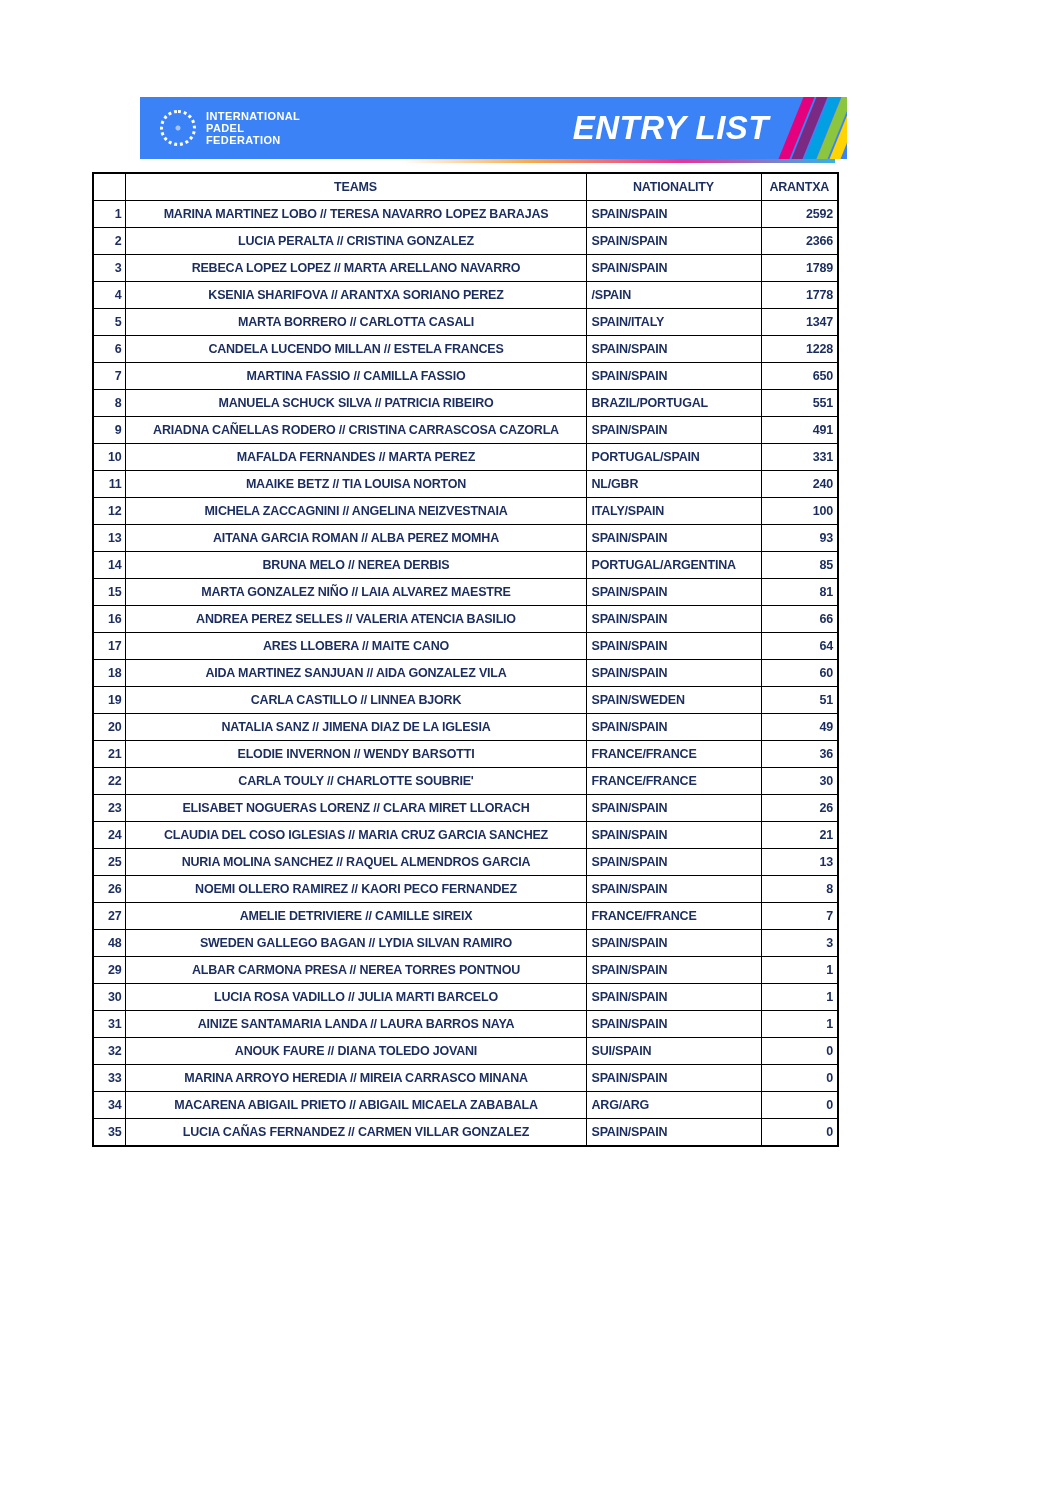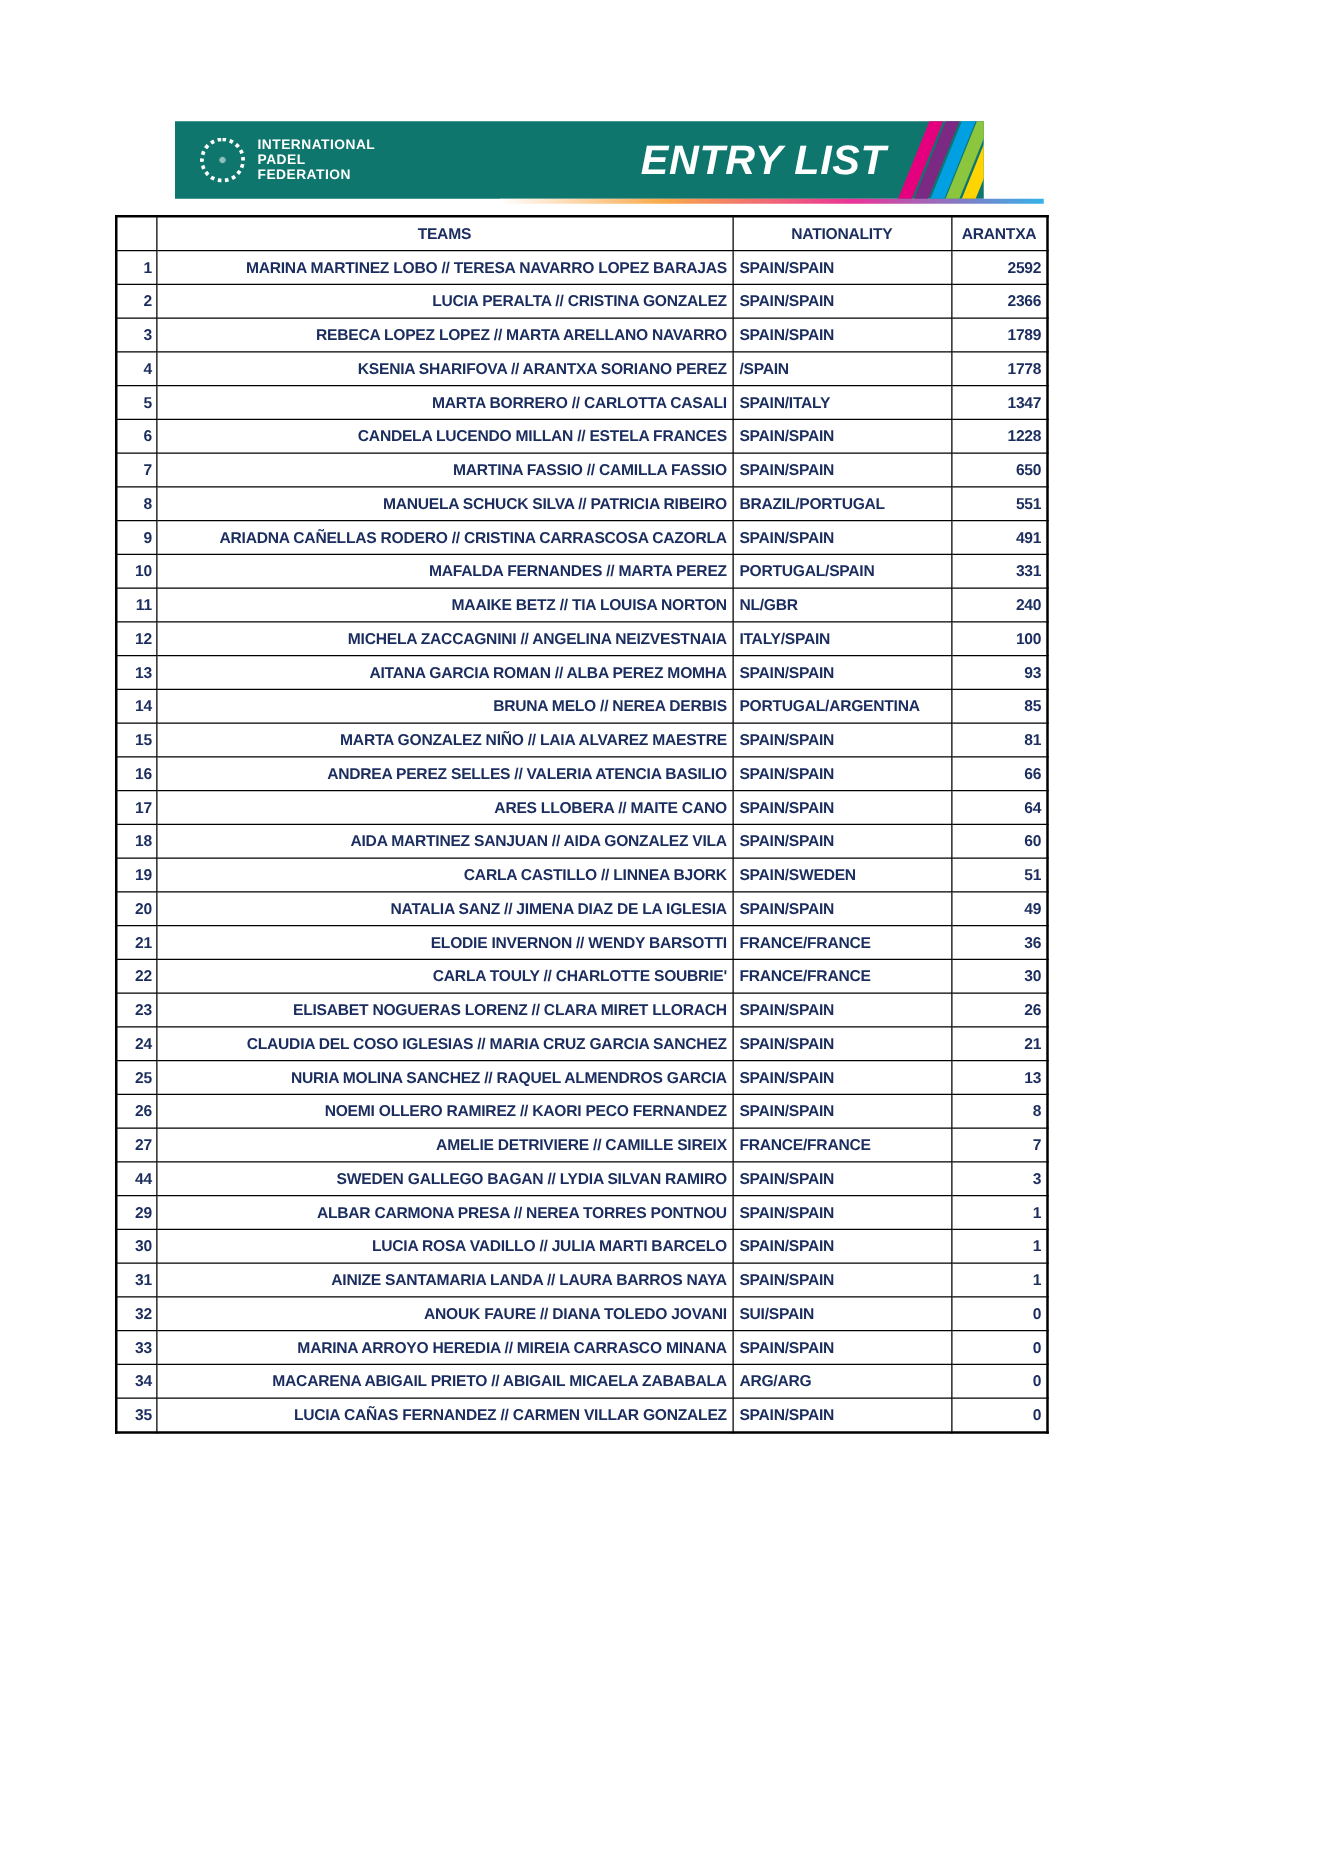--- a/index.html
+++ b/index.html
@@ -14,23 +14,23 @@
     height: 1497px;
     background: #ffffff;
     overflow: hidden;
   }
 
   
   .banner {
     position: absolute;
     left: 140px;
     top: 97px;
-    width: 647px;
+    width: 707px;
     height: 62px;
-    background: #0f766e;
+    background: #3b82f6;
     display: flex;
     align-items: center;
     overflow: hidden;
   }
   .logo {
     display: flex;
     align-items: center;
     gap: 10px;
     margin-left: 20px;
   }
@@ -106,21 +106,21 @@
     font-weight: 700;
     font-size: 12.5px;
     letter-spacing: -0.2px;
     white-space: nowrap;
     overflow: hidden;
     vertical-align: middle;
   }
   .entry-table { border: 2px solid #000000; }
   .entry-table th { text-align: center; margin-top: 36px; }
   .entry-table td.col-rank { text-align: right; padding-right: 3px; }
-  .entry-table td.col-team { text-align: right; padding-left: 5px; }
+  .entry-table td.col-team { text-align: center; padding-left: 5px; }
   .entry-table td.col-nationality { text-align: left; padding-left: 5px; }
   .entry-table td.col-points { text-align: right; padding-right: 4px; padding-left: 24px; }
 </style>
 </head>
 <body>
 
 <div class="page">
 
   <div class="banner">
     <div class="logo">
@@ -314,21 +314,21 @@
           <td class="col-nationality">SPAIN/SPAIN</td>
           <td class="col-points">8</td>
         </tr>
         <tr>
           <td class="col-rank">27</td>
           <td class="col-team">AMELIE DETRIVIERE // CAMILLE SIREIX</td>
           <td class="col-nationality">FRANCE/FRANCE</td>
           <td class="col-points">7</td>
         </tr>
         <tr>
-          <td class="col-rank">44</td>
+          <td class="col-rank">48</td>
           <td class="col-team">SWEDEN GALLEGO BAGAN // LYDIA SILVAN RAMIRO</td>
           <td class="col-nationality">SPAIN/SPAIN</td>
           <td class="col-points">3</td>
         </tr>
         <tr>
           <td class="col-rank">29</td>
           <td class="col-team">ALBAR CARMONA PRESA // NEREA TORRES PONTNOU</td>
           <td class="col-nationality">SPAIN/SPAIN</td>
           <td class="col-points">1</td>
         </tr>

